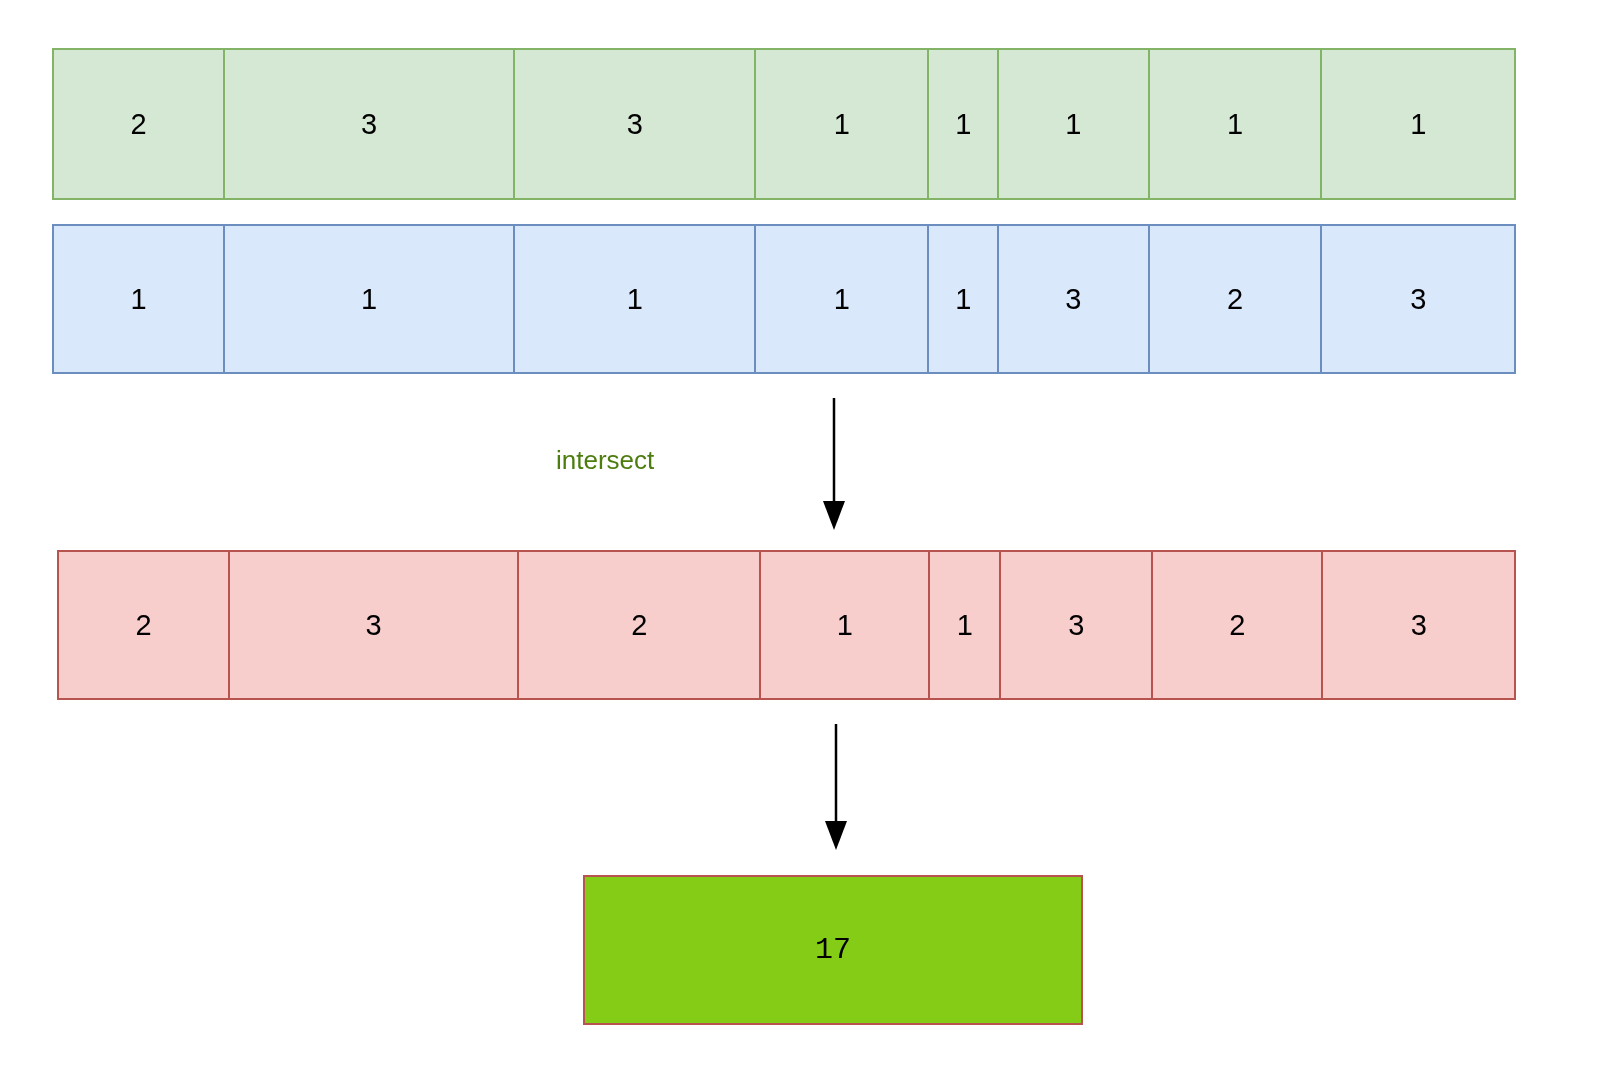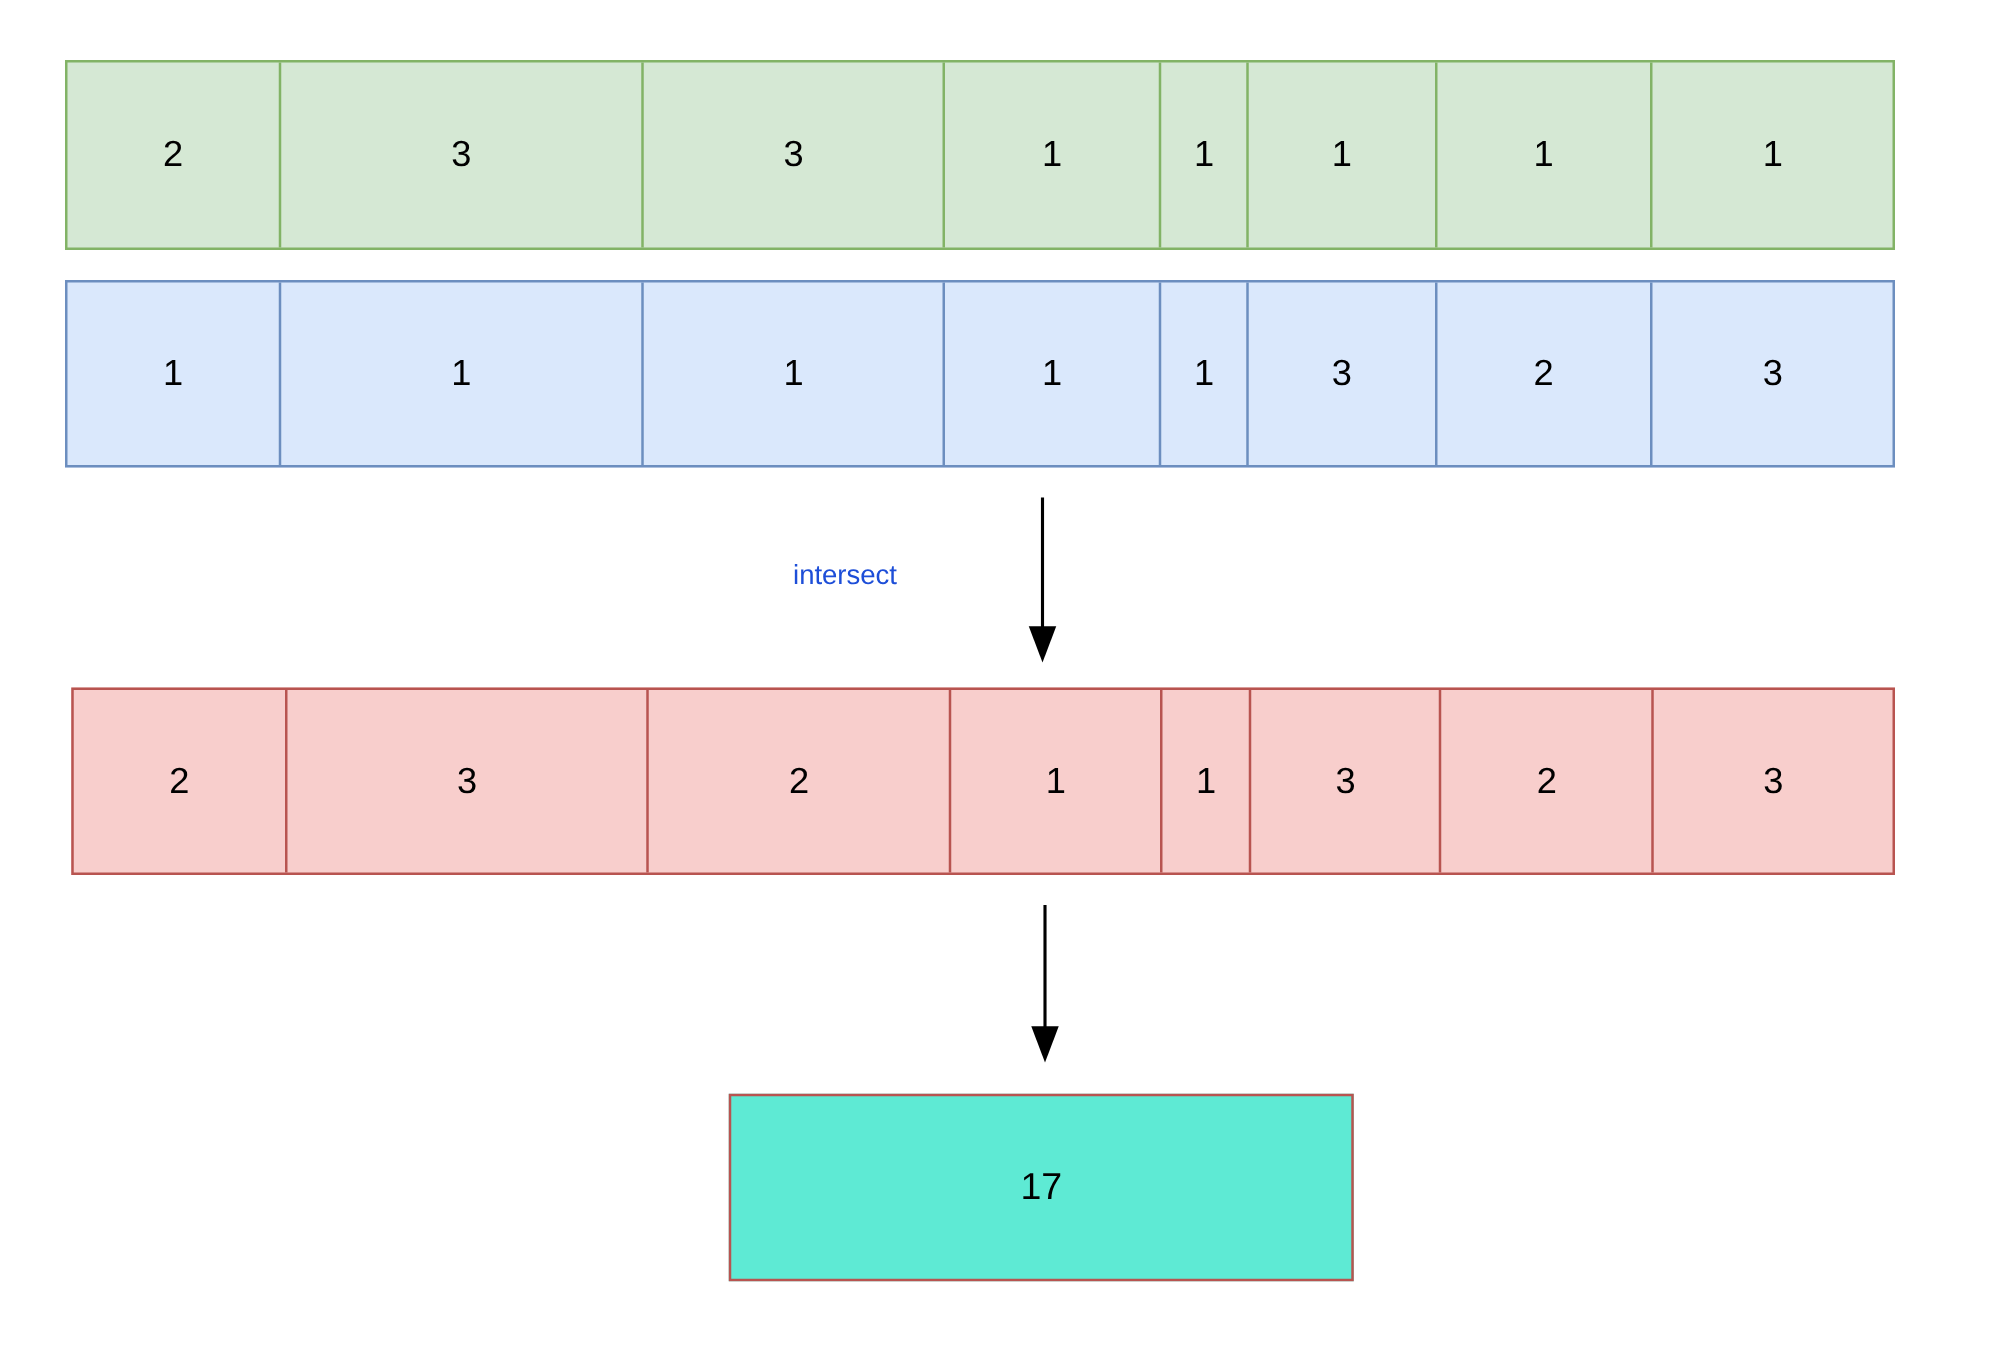--- a/index.html
+++ b/index.html
@@ -35,23 +35,22 @@
   .row-red   { left: 57px;  top: 550px; width: 1459px; height: 150px; }
   .arrow {
     position: absolute;
     width: 34px;
   }
   .arrow-1 { left: 817px; top: 394px; height: 140px; }
   .arrow-2 { left: 819px; top: 720px; height: 134px; }
   .flow-label {
     position: absolute;
     width: 240px;
-    text-align: center;
-    font-size: 22px;
-    color: #1d4ed8;
+    font-size: 26px;
+    color: #4d7c0f;
     line-height: 32px;
   }
   .label-intersect { left: 556px; top: 444px; }
   .label-sum       { left: 556px; top: 774px; }
   .result-box {
     position: absolute;
     left: 583px;
     top: 875px;
     width: 500px;
     height: 150px;
@@ -112,17 +111,17 @@
     </div>
 
   <div class="arrow arrow-2">
     <svg width="34" height="134" viewBox="0 0 34 134" xmlns="http://www.w3.org/2000/svg">
       <line x1="17" y1="4" x2="17" y2="104" stroke="#000000" stroke-width="2.5"></line>
       <polygon points="17,130 6,101 28,101" fill="#000000"></polygon>
     </svg>
   </div>
 
 
-  <div class="result-box" style="background: #5eead4; border-color: rgb(184, 84, 80);">
+  <div class="result-box" style="background: #84cc16; border-color: rgb(184, 84, 80); font-family: Liberation Mono, monospace;">
     <span>17</span>
   </div>
 
 </div>
 
 </body></html>

